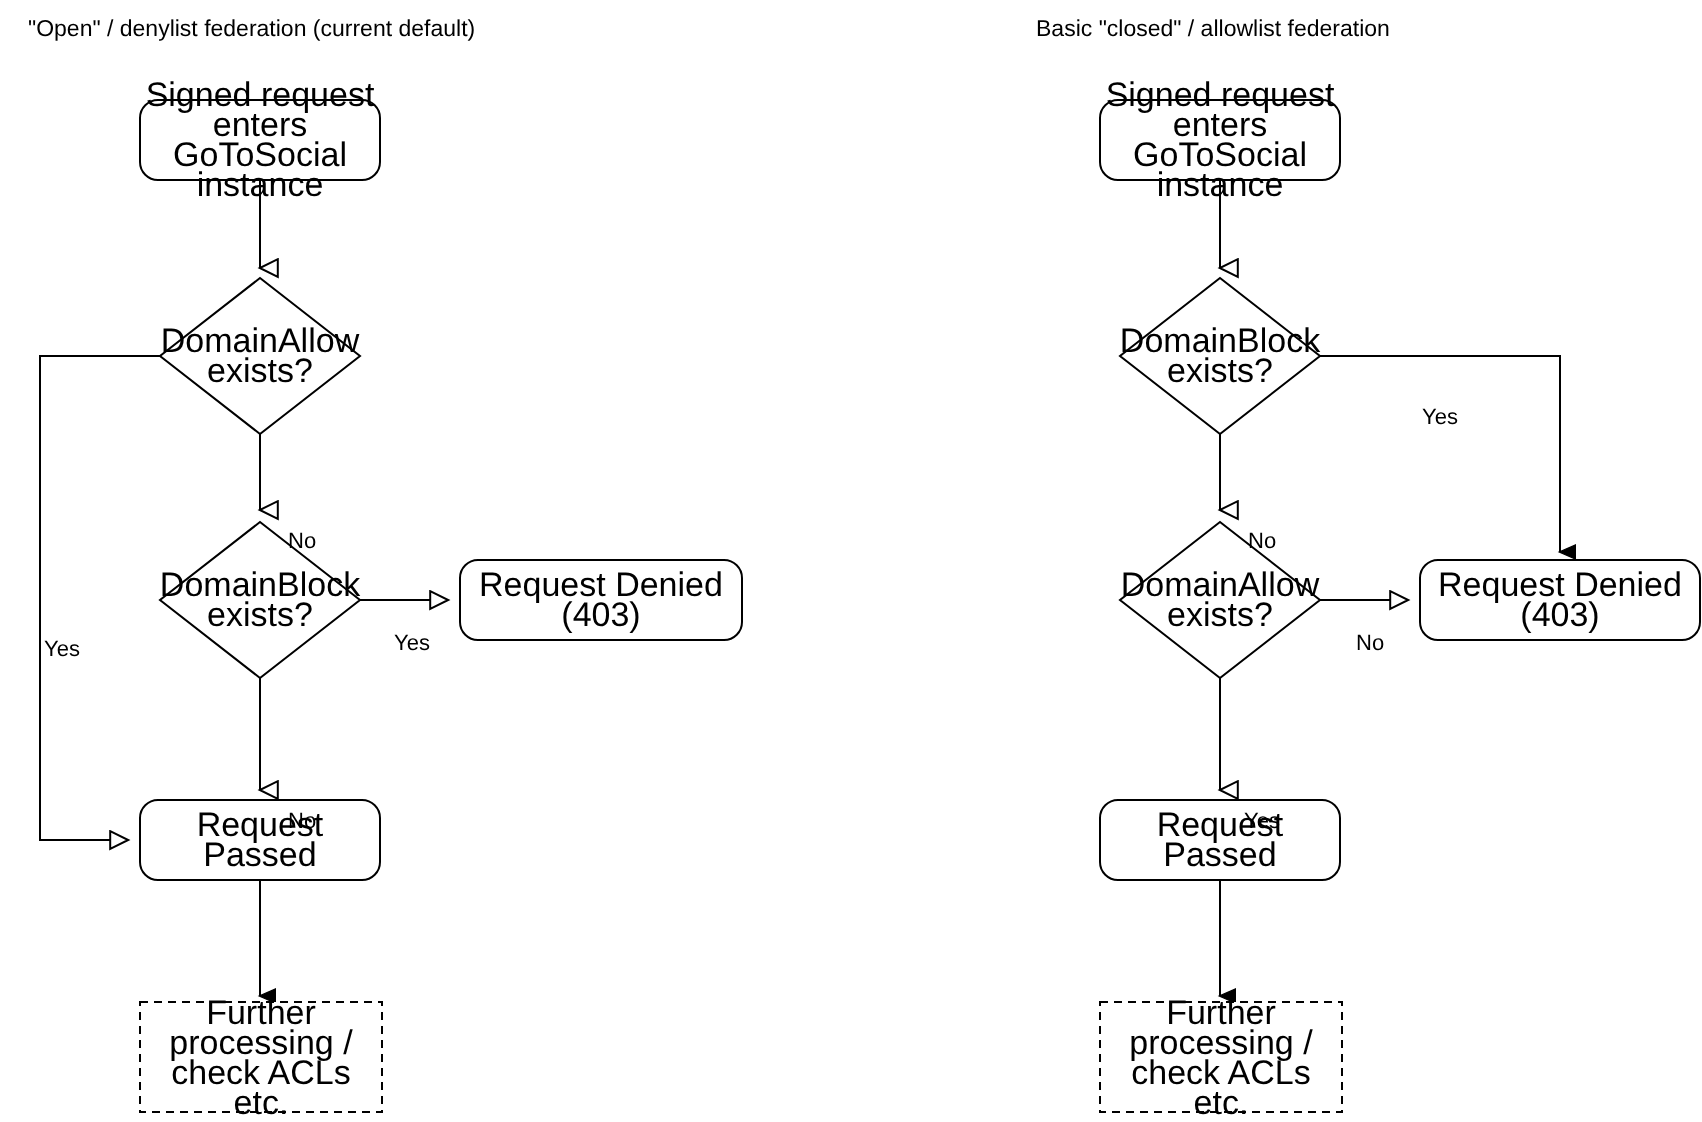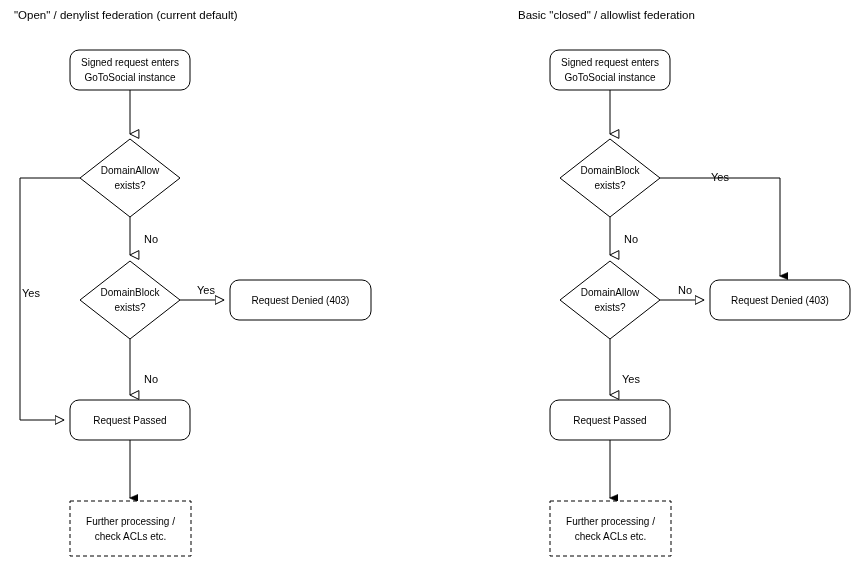--- a/index.html
+++ b/index.html
@@ -36,35 +36,36 @@
     color: #000000;
     white-space: nowrap;
   }
   #title-left  { left: 14px;  top: 8px; }
   #title-right { left: 518px; top: 8px; }
 
   
   .node-label {
     position: absolute;
     text-align: center;
-    font-size: 10px;
+    font-size: 17px;
     line-height: 15px;
     color: #000000;
     display: flex;
     align-items: center;
     justify-content: center;
     white-space: pre-line;
     pointer-events: none;
   }
   .edge-label {
     position: absolute;
     font-size: 11px;
     line-height: 13px;
     color: #000000;
     white-space: nowrap;
+    margin-top: 32px;
   }
 </style>
 </head>
 <body>
 
 <div class="canvas">
 
   <svg class="flow-svg" viewBox="0 0 851 561" xmlns="http://www.w3.org/2000/svg">
     <defs>
       <marker id="hollow-arrow-down" markerWidth="12" markerHeight="12" refX="5" refY="9.5" orient="auto" markerUnits="userSpaceOnUse">

